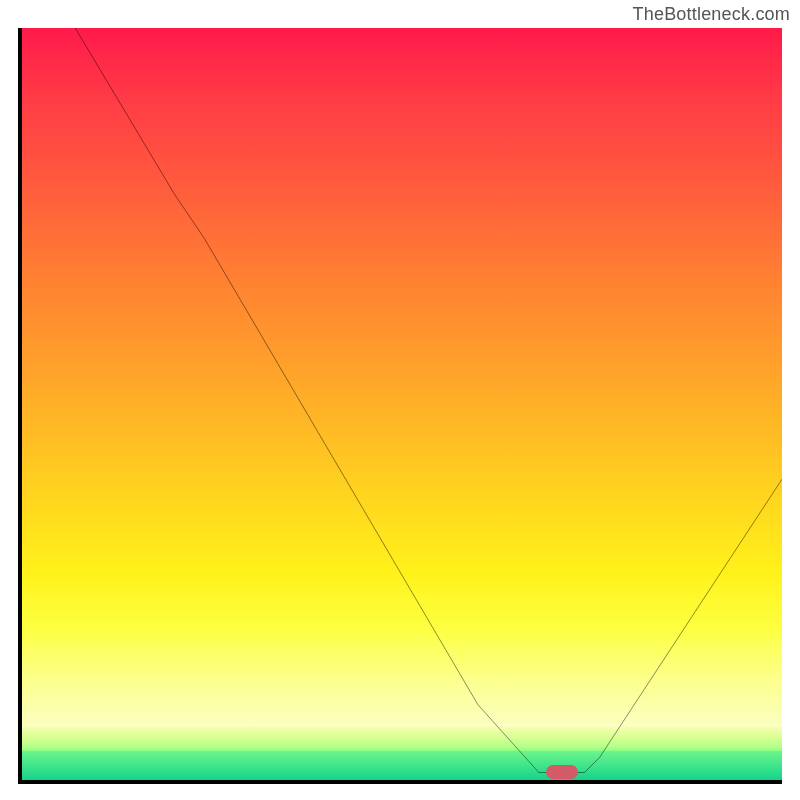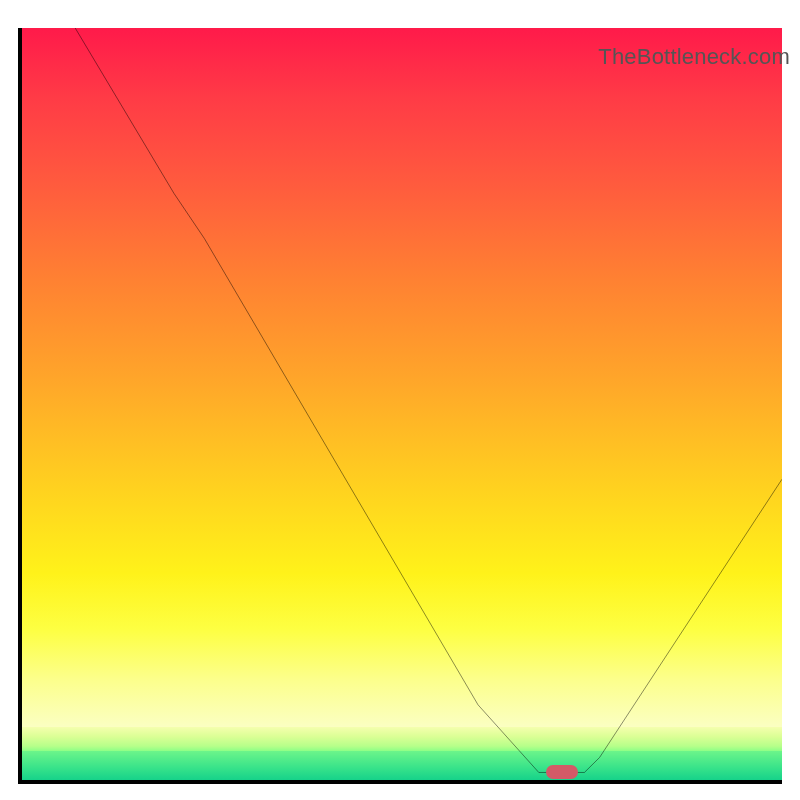--- a/index.html
+++ b/index.html
@@ -13,26 +13,25 @@
   }
   .wrap {
     position: relative;
     width: 800px;
     height: 800px;
   }
   .watermark {
     position: absolute;
     top: 4px;
     right: 10px;
-    font-size: 22px;
+    font-size: 18px;
     font-weight: 500;
     color: #555;
     letter-spacing: 0.2px;
     z-index: 10;
-    margin-top: 40px;
   }
   .frame {
     position: absolute;
     left: 18px;
     top: 28px;
     width: 764px;
     height: 756px;
     border-left: 4px solid #000;
     border-bottom: 4px solid #000;
     box-sizing: border-box;

